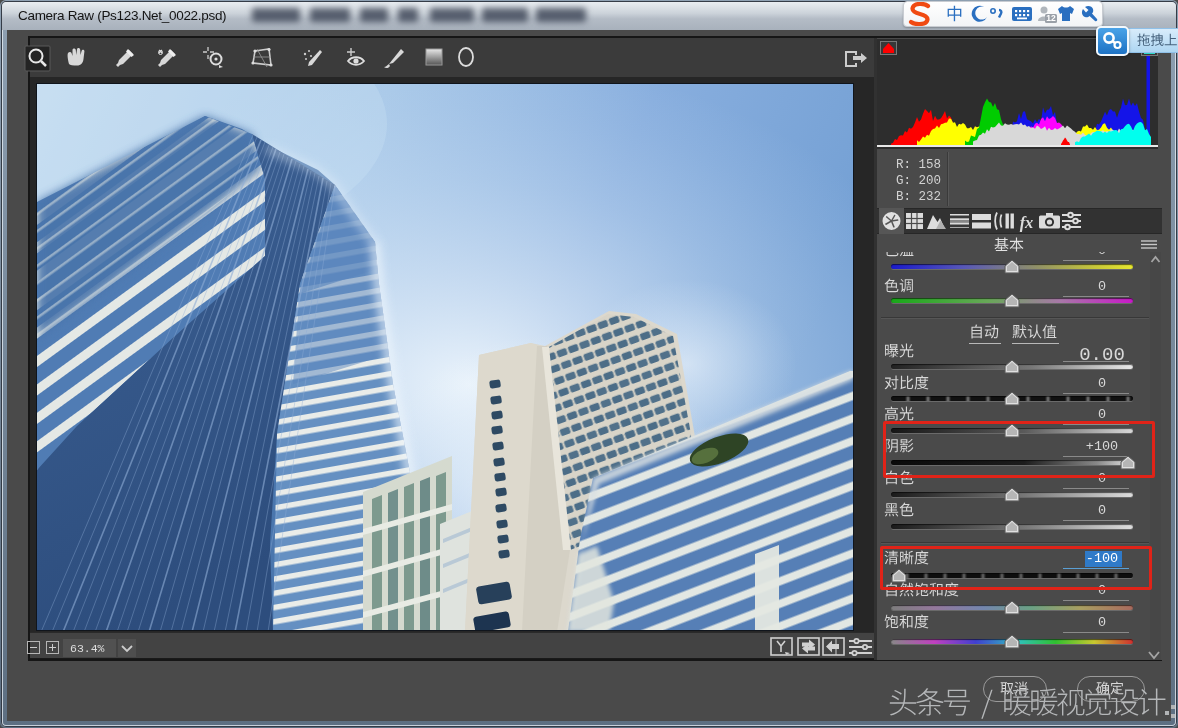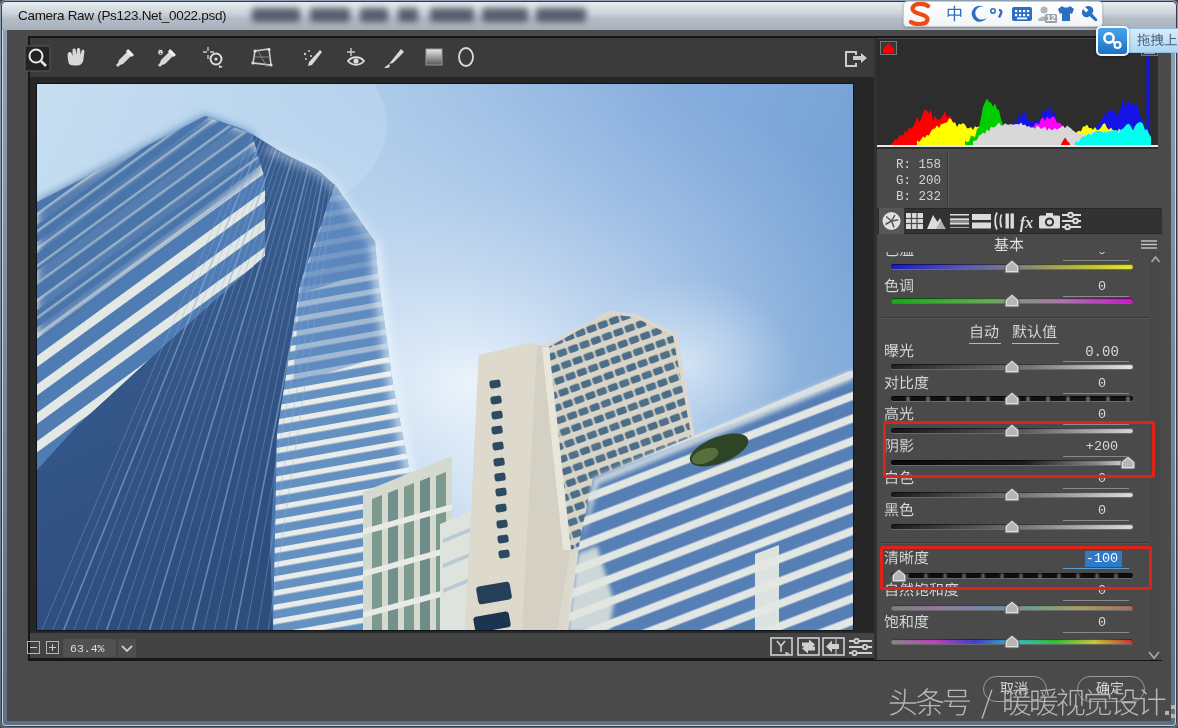--- a/index.html
+++ b/index.html
@@ -413,21 +413,21 @@
           <use href="#r8ba4" x="1000"></use>
           <use href="#r503c" x="2000"></use>
         </g>
       </svg>
       <svg style="position:absolute;left:884px;top:343px;" width="32" height="19">
         <g fill="#d8d8d8" transform="translate(0,13.2) scale(0.015000,-0.015000)">
           <use href="#r66dd" x="0"></use>
           <use href="#r5149" x="1000"></use>
         </g>
       </svg>
-      <div class="abs" style="left:1062px;top:344px;width:80px;text-align:center;font-size:14px;font-family:'Liberation Mono',monospace;color:#d8d8d8;">0.00</div>
+      <div class="abs" style="left:1062px;top:344px;width:80px;text-align:center;font-size:19px;font-family:'Liberation Mono',monospace;color:#d8d8d8;">0.00</div>
       <div class="abs" style="left:1063px;top:361px;width:66px;height:1px;background:rgba(160,160,160,0.75);"></div>
       <div class="abs" style="left:891px;top:364.0px;width:242px;height:5px;border-radius:2.5px;background:linear-gradient(90deg,#222,#777 58%,#e8e8e8);box-shadow:0 1px 0 rgba(255,255,255,0.18), inset 0 1px 1px rgba(0,0,0,0.6);"></div>
       <svg class="abs" style="left:1004px;top:359.5px" width="16" height="14">
         <path d="M8,0 L15,6 L15,13 L1,13 L1,6 Z" fill="#c9c9c9" stroke="#5a5a5a" stroke-width="1"></path>
         <path d="M8,1.5 L13.5,6.5 L13.5,11.5 L2.5,11.5 L2.5,6.5 Z" fill="#b5b5b5" stroke="#e8e8e8" stroke-width="0.8"></path>
       </svg>
       <svg style="position:absolute;left:884px;top:375px;" width="47" height="19">
         <g fill="#d8d8d8" transform="translate(0,13.2) scale(0.015000,-0.015000)">
           <use href="#r5bf9" x="0"></use>
           <use href="#r6bd4" x="1000"></use>
@@ -453,21 +453,21 @@
       <svg class="abs" style="left:1004px;top:423.5px" width="16" height="14">
         <path d="M8,0 L15,6 L15,13 L1,13 L1,6 Z" fill="#c9c9c9" stroke="#5a5a5a" stroke-width="1"></path>
         <path d="M8,1.5 L13.5,6.5 L13.5,11.5 L2.5,11.5 L2.5,6.5 Z" fill="#b5b5b5" stroke="#e8e8e8" stroke-width="0.8"></path>
       </svg>
       <svg style="position:absolute;left:884px;top:438px;" width="32" height="19">
         <g fill="#d8d8d8" transform="translate(0,13.2) scale(0.015000,-0.015000)">
           <use href="#r9634" x="0"></use>
           <use href="#r5f71" x="1000"></use>
         </g>
       </svg>
-      <div class="abs" style="left:1062px;top:439px;width:80px;text-align:center;font-size:13.5px;font-family:'Liberation Mono',monospace;color:#d8d8d8;">+200</div>
+      <div class="abs" style="left:1062px;top:439px;width:80px;text-align:center;font-size:13.5px;font-family:'Liberation Mono',monospace;color:#d8d8d8;">+100</div>
       <div class="abs" style="left:1063px;top:456px;width:66px;height:1px;background:rgba(160,160,160,0.75);"></div>
       <div class="abs" style="left:891px;top:460.0px;width:242px;height:5px;border-radius:2.5px;background:linear-gradient(90deg,#0a0a0a,#1c1c1c 55%,#888 85%,#e8e8e8);box-shadow:0 1px 0 rgba(255,255,255,0.18), inset 0 1px 1px rgba(0,0,0,0.6);"></div>
       <svg class="abs" style="left:1120px;top:455.5px" width="16" height="14">
         <path d="M8,0 L15,6 L15,13 L1,13 L1,6 Z" fill="#c9c9c9" stroke="#5a5a5a" stroke-width="1"></path>
         <path d="M8,1.5 L13.5,6.5 L13.5,11.5 L2.5,11.5 L2.5,6.5 Z" fill="#b5b5b5" stroke="#e8e8e8" stroke-width="0.8"></path>
       </svg>
       <svg style="position:absolute;left:884px;top:470px;" width="32" height="19">
         <g fill="#d8d8d8" transform="translate(0,13.2) scale(0.015000,-0.015000)">
           <use href="#r767d" x="0"></use>
           <use href="#r8272" x="1000"></use>

